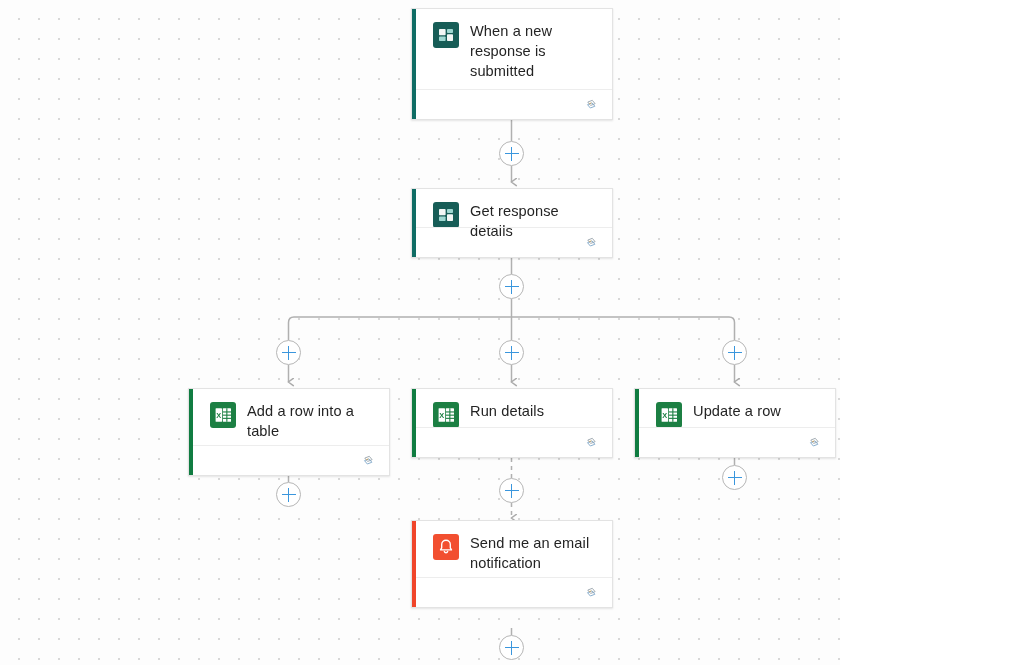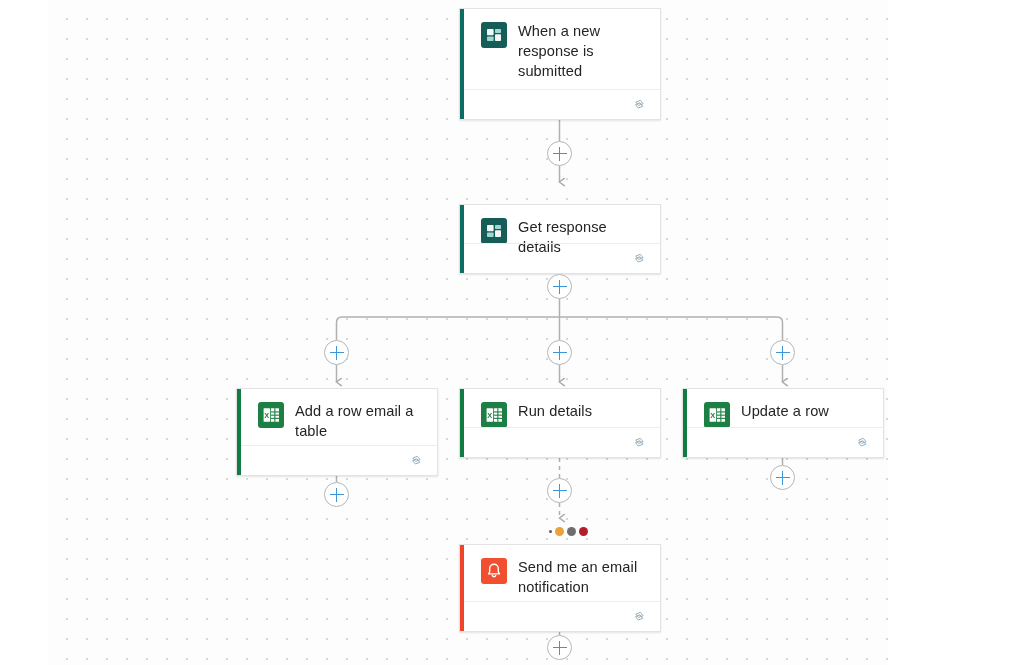--- a/index.html
+++ b/index.html
@@ -10,21 +10,20 @@
   #canvas {
     position: relative;
     width: 840px;
     height: 665px;
     overflow: hidden;
     background-color: #fdfdfd;
     background-image: radial-gradient(circle, #d8d8d8 0.9px, rgba(0,0,0,0) 1.1px);
     background-size: 20px 20px;
     background-position: 9px 9px;
     font-family: "Liberation Sans", sans-serif;
-    margin-left: 48px;
     -webkit-font-smoothing: antialiased;
   }
 
   
   #wires {
     position: absolute;
     left: 0; top: 0;
     width: 1024px;
     height: 665px;
     pointer-events: none;
@@ -192,21 +191,21 @@
         <div class="foot">
           <span>
             <svg class="linkicon" viewBox="0 0 17 13">
               <path d="M4.3 3.2 L9.4 1.2 L12.6 5.0 L7.5 7.0 Z" fill="none" stroke="#9aa5ad" stroke-width="1.05" stroke-linejoin="round"></path>
               <path d="M4.0 6.1 L9.1 4.1 L12.3 7.9 L7.2 9.9 Z" fill="none" stroke="#7fa8c9" stroke-width="1.05" stroke-linejoin="round"></path>
               <path d="M6.0 5.0 L8.3 4.1" stroke="#e8a33d" stroke-width="0.9"></path>
             </svg>
           </span>
         </div>
       </div>
-      <div class="card" style="left: 411px; top: 204px; width: 202px; height: 70px;">
+      <div class="card" style="left: 411px; top: 188px; width: 202px; height: 70px;">
         <span class="accent" style="background:#0F6C64"></span>
         <div class="head">
           <span class="tile forms">
             <svg width="26" height="26" viewBox="0 0 26 26">
               <rect x="6" y="7" width="6.6" height="6.2" rx="0.8" fill="#ffffff" opacity="0.95"></rect>
               <rect x="14" y="7" width="6" height="4" rx="0.8" fill="#9fd8d2"></rect>
               <rect x="14" y="12.2" width="6" height="6.8" rx="0.8" fill="#ffffff" opacity="0.95"></rect>
               <rect x="6" y="14.4" width="6.6" height="4.6" rx="0.8" fill="#9fd8d2"></rect>
             </svg>
           </span>
@@ -229,21 +228,21 @@
             <svg width="26" height="26" viewBox="0 0 26 26">
               <rect x="5.6" y="6.2" width="6.4" height="13.6" rx="0.6" fill="#ffffff"></rect>
               <text x="8.8" y="15.6" font-family="Liberation Sans, sans-serif" font-size="7.4" font-weight="bold" fill="#1C7F43" text-anchor="middle">X</text>
               <rect x="12.8" y="6.2" width="8.2" height="13.6" rx="0.6" fill="#ffffff"></rect>
               <rect x="12.8" y="9.4" width="8.2" height="1.1" fill="#1C7F43"></rect>
               <rect x="12.8" y="12.6" width="8.2" height="1.1" fill="#1C7F43"></rect>
               <rect x="12.8" y="15.8" width="8.2" height="1.1" fill="#1C7F43"></rect>
               <rect x="16.3" y="6.2" width="1.1" height="13.6" fill="#1C7F43"></rect>
             </svg>
           </span>
-          <span class="title">Add a row email a table</span>
+          <span class="title">Add a row into a table</span>
         </div>
         <div class="foot">
           <span>
             <svg class="linkicon" viewBox="0 0 17 13">
               <path d="M4.3 3.2 L9.4 1.2 L12.6 5.0 L7.5 7.0 Z" fill="none" stroke="#9aa5ad" stroke-width="1.05" stroke-linejoin="round"></path>
               <path d="M4.0 6.1 L9.1 4.1 L12.3 7.9 L7.2 9.9 Z" fill="none" stroke="#7fa8c9" stroke-width="1.05" stroke-linejoin="round"></path>
               <path d="M6.0 5.0 L8.3 4.1" stroke="#e8a33d" stroke-width="0.9"></path>
             </svg>
           </span>
         </div>
@@ -293,21 +292,21 @@
         <div class="foot">
           <span>
             <svg class="linkicon" viewBox="0 0 17 13">
               <path d="M4.3 3.2 L9.4 1.2 L12.6 5.0 L7.5 7.0 Z" fill="none" stroke="#9aa5ad" stroke-width="1.05" stroke-linejoin="round"></path>
               <path d="M4.0 6.1 L9.1 4.1 L12.3 7.9 L7.2 9.9 Z" fill="none" stroke="#7fa8c9" stroke-width="1.05" stroke-linejoin="round"></path>
               <path d="M6.0 5.0 L8.3 4.1" stroke="#e8a33d" stroke-width="0.9"></path>
             </svg>
           </span>
         </div>
       </div>
-      <div class="card" style="left: 411px; top: 544px; width: 202px; height: 88px;">
+      <div class="card" style="left: 411px; top: 520px; width: 202px; height: 88px;">
         <span class="accent" style="background:#F0452A"></span>
         <div class="head">
           <span class="tile notify">
             <svg width="26" height="26" viewBox="0 0 26 26">
               <path d="M13 6.2c-2.5 0-4.3 1.9-4.3 4.3v3.3l-1.2 2.1h11l-1.2-2.1v-3.3c0-2.4-1.8-4.3-4.3-4.3z" fill="none" stroke="#ffffff" stroke-width="1.35" stroke-linejoin="round"></path>
               <path d="M11.3 17.4a1.75 1.75 0 0 0 3.4 0" fill="none" stroke="#ffffff" stroke-width="1.35" stroke-linecap="round"></path>
             </svg>
           </span>
           <span class="title">Send me an email notification</span>
         </div>

